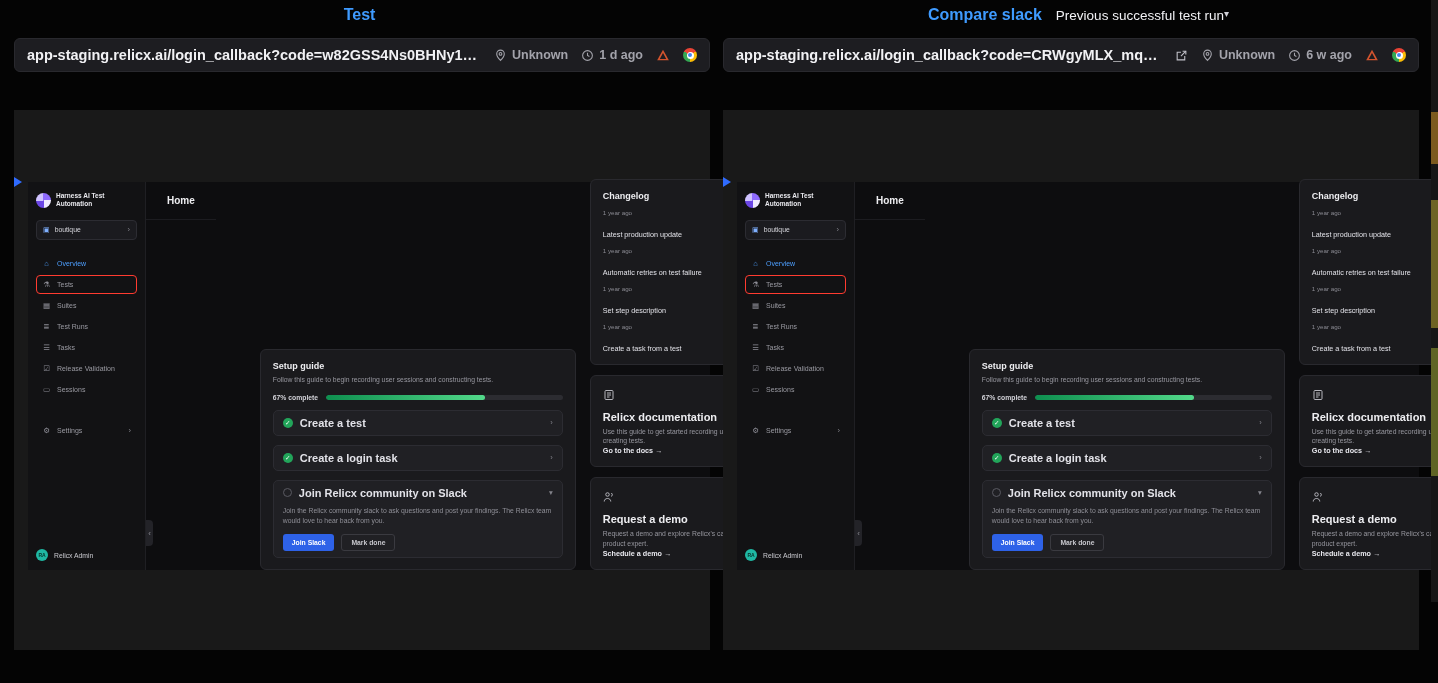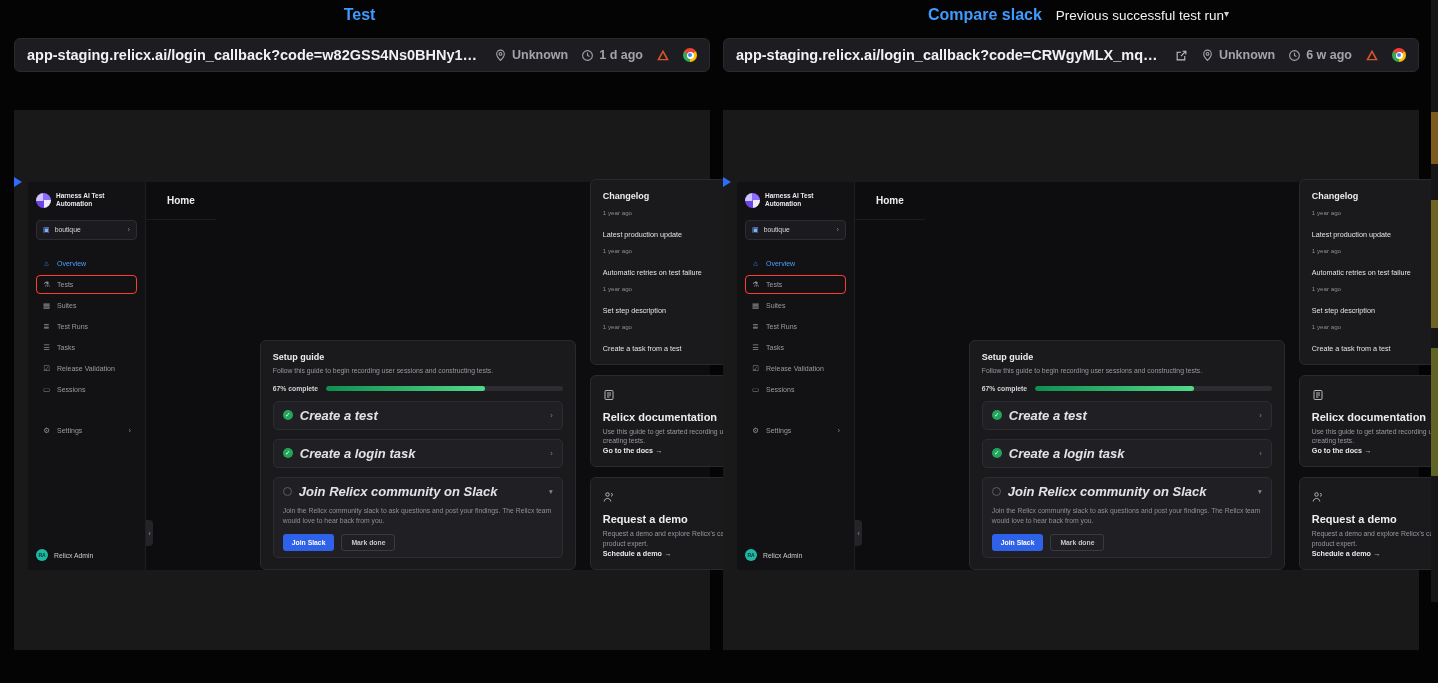--- a/index.html
+++ b/index.html
@@ -55,21 +55,21 @@
   .c-title{font-size:9px;font-weight:600;color:#ededf0;}
   .c-sub{font-size:6.8px;color:#97979f;margin-top:4px;line-height:1.45;}
   .prog-row{display:flex;align-items:center;gap:8px;margin-top:9px;}
   .prog-label{font-size:6.8px;font-weight:600;color:#d2d2d8;white-space:nowrap;}
   .prog{flex:1;height:5px;background:#2c2c31;border-radius:3px;overflow:hidden;}
   .prog-fill{height:100%;background:linear-gradient(90deg,#0e8f4f,#52d98a);border-radius:3px;}
   .step{background:#202024;border:1px solid #2c2c32;border-radius:5px;padding:6px 9px;margin-top:9px;cursor:pointer;}
   .step-row{display:flex;align-items:center;gap:7px;}
   .done-ic{width:10px;height:10px;border-radius:50%;background:#22a55a;color:#fff;font-size:6.5px;display:flex;align-items:center;justify-content:center;flex:0 0 auto;}
   .todo-ic{width:9px;height:9px;border-radius:50%;border:1px solid #5a5a62;flex:0 0 auto;}
-  .step-label{font-size:13px;font-weight:600;color:#e2e2e8;font-style:italic;}
+  .step-label{font-size:11px;font-weight:600;color:#e2e2e8;}
   .step-chev{margin-left:auto;color:#83838b;font-size:7.5px;}
   .step-desc{font-size:6.8px;color:#8f8f97;margin:7px 0 8px;line-height:1.5;}
   .step-actions{display:flex;gap:7px;}
   .btn-primary{background:#2e62e8;color:#fff;border:none;border-radius:3px;font-size:6.8px;font-weight:600;padding:4px 9px;cursor:pointer;font-family:inherit;}
   .btn-ghost{background:transparent;color:#c6c6cc;border:1px solid #3a3a40;border-radius:3px;font-size:6.8px;font-weight:600;padding:4px 9px;cursor:pointer;font-family:inherit;}
   .cl-entry{margin-top:8px;}
   .cl-time{font-size:6.2px;color:#8b8b93;}
   .cl-text{font-size:7.2px;color:#e3e3e9;margin-top:14px;}
   .c-title2{font-size:11px;font-weight:bold;color:#ededf0;margin-top:6px;}
   .c-link{display:block;font-size:7.2px;font-weight:600;color:#e8e8ee;cursor:pointer;text-decoration:none;}

